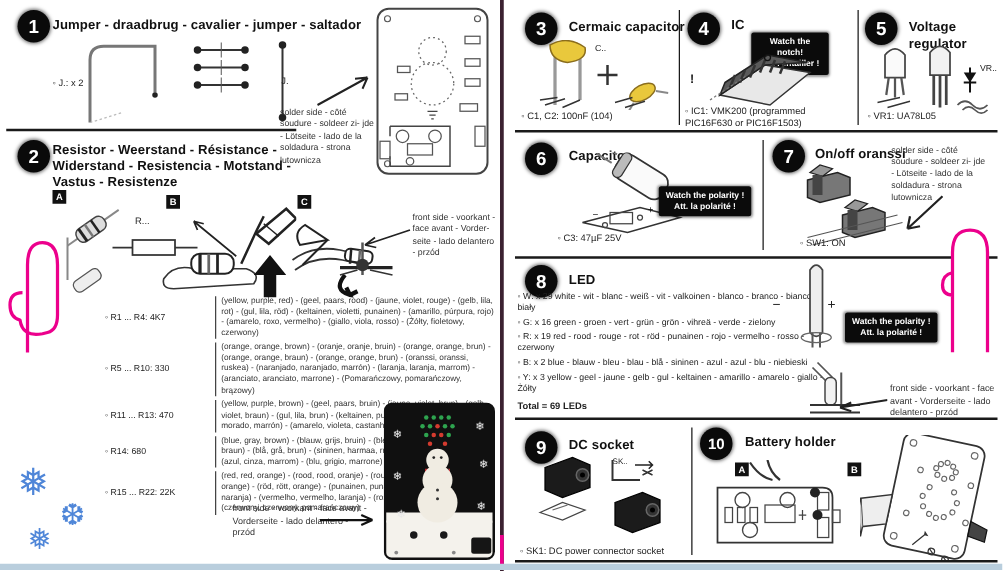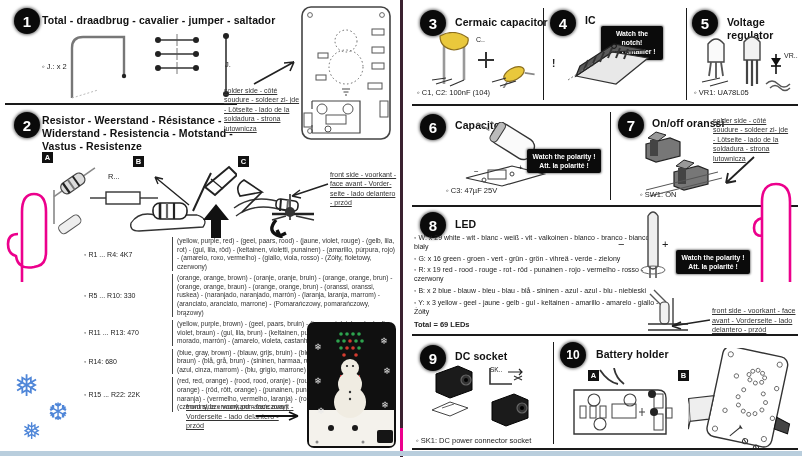--- a/index.html
+++ b/index.html
@@ -9,21 +9,21 @@
   .abs { position:absolute; }
   .badge-num {
     position:absolute; width:26px; height:26px; border-radius:50%;
     background:#0a0a0a; color:#fff; font-weight:bold; font-size:15px;
     display:flex; align-items:center; justify-content:center;
     box-shadow:0 0 3px 1px rgba(0,0,0,.55);
   }
   .badge-num.small { font-size:12px; }
   .sec-title { position:absolute; font-weight:bold; font-size:10.5px; color:#111; line-height:1.25; letter-spacing:.1px; }
   .note { position:absolute; font-size:7.5px; color:#222; }
-  .tiny { position:absolute; font-size:7px; color:#333; line-height:1.35;text-decoration:underline; }
+  .tiny { position:absolute; font-size:7px; color:#333; line-height:1.35; }
   .warn-badge {
     position:absolute; background:#0b0b0b; color:#fff; font-weight:bold;
     font-size:6.8px; line-height:1.35; text-align:center; padding:3px 5px;
     border-radius:2px; box-shadow:0 0 2px 1px rgba(0,0,0,.4);
   }
   .fig-label {
     position:absolute; width:11px; height:11px; background:#111; color:#fff;
     font-size:7.5px; font-weight:bold; display:flex; align-items:center; justify-content:center;
   }
   .hline { position:absolute; background:#1a1a1a; height:1.6px; }
@@ -36,21 +36,21 @@
   .led-item { font-size:7px; color:#222; line-height:1.3; }
   .snowflake { position:absolute; color:#4f86d8; }
   svg { display:block; }
 </style>
 </head>
 <body>
 
 <div id="page">
 
   <div class="badge-num" style="left:14px; top:8px;">1</div>
-  <div class="sec-title" style="left:42px; top:14px; width:300px;">Total - draadbrug - cavalier - jumper -  saltador</div>
+  <div class="sec-title" style="left:42px; top:14px; width:300px;">Jumper - draadbrug - cavalier - jumper -  saltador</div>
 
   <svg class="abs" style="left:58px; top:28px;" width="180" height="76" viewBox="0 0 180 76">
     <path d="M14,70 L14,20 Q14,9 25,9 L66,9 L66,46" fill="none" stroke="#777" stroke-width="2.4"></path>
     <path d="M14,70 L40,62" fill="none" stroke="#bbb" stroke-width="1" stroke-dasharray="2,2"></path>
     <circle cx="66" cy="48" r="2.2" fill="#222"></circle>
     <g stroke="#333" stroke-width="1.6">
       <line x1="100" y1="12" x2="138" y2="12"></line>
         <line x1="100" y1="26" x2="138" y2="26"></line>
         <line x1="100" y1="40" x2="138" y2="40"></line>
     </g>
@@ -311,20 +311,21 @@
       <line x1="30" y1="24" x2="26" y2="34"></line>
         <line x1="38" y1="20" x2="34" y2="30"></line>
       <line x1="46" y1="16" x2="42" y2="26"></line>
         <line x1="54" y1="12" x2="50" y2="22"></line>
       <line x1="62" y1="12" x2="58" y2="22"></line>
         <line x1="70" y1="13" x2="66" y2="23"></line>
     </g>
     <path d="M10,44 L40,24" fill="none" stroke="#777" stroke-width="1" stroke-dasharray="2,2"></path>
     <circle cx="56" cy="10" r="2.4" fill="none" stroke="#111" stroke-width="1"></circle>
   </svg>
+  <div class="note" style="left:548px; top:84px; width:120px; line-height:1.3;">◦ IC1: VMK200 (programmed PIC16F630 or PIC16F1503)</div>
 
   <div class="badge-num" style="left:692px; top:10px;">5</div>
   <div class="sec-title" style="left:727px; top:16px;">Voltage regulator</div>
   <svg class="abs" style="left:700px; top:32px;" width="100" height="62" viewBox="0 0 100 62">
     <path d="M8,30 L8,12 Q16,2 24,12 L24,30 Z" fill="#fafafa" stroke="#444" stroke-width="1.4"></path>
     <g stroke="#555" stroke-width="1.8">
         <line x1="11" y1="30" x2="9" y2="44"></line>
         <line x1="16" y1="30" x2="16" y2="46"></line>
         <line x1="21" y1="30" x2="23" y2="44"></line>
       </g>

